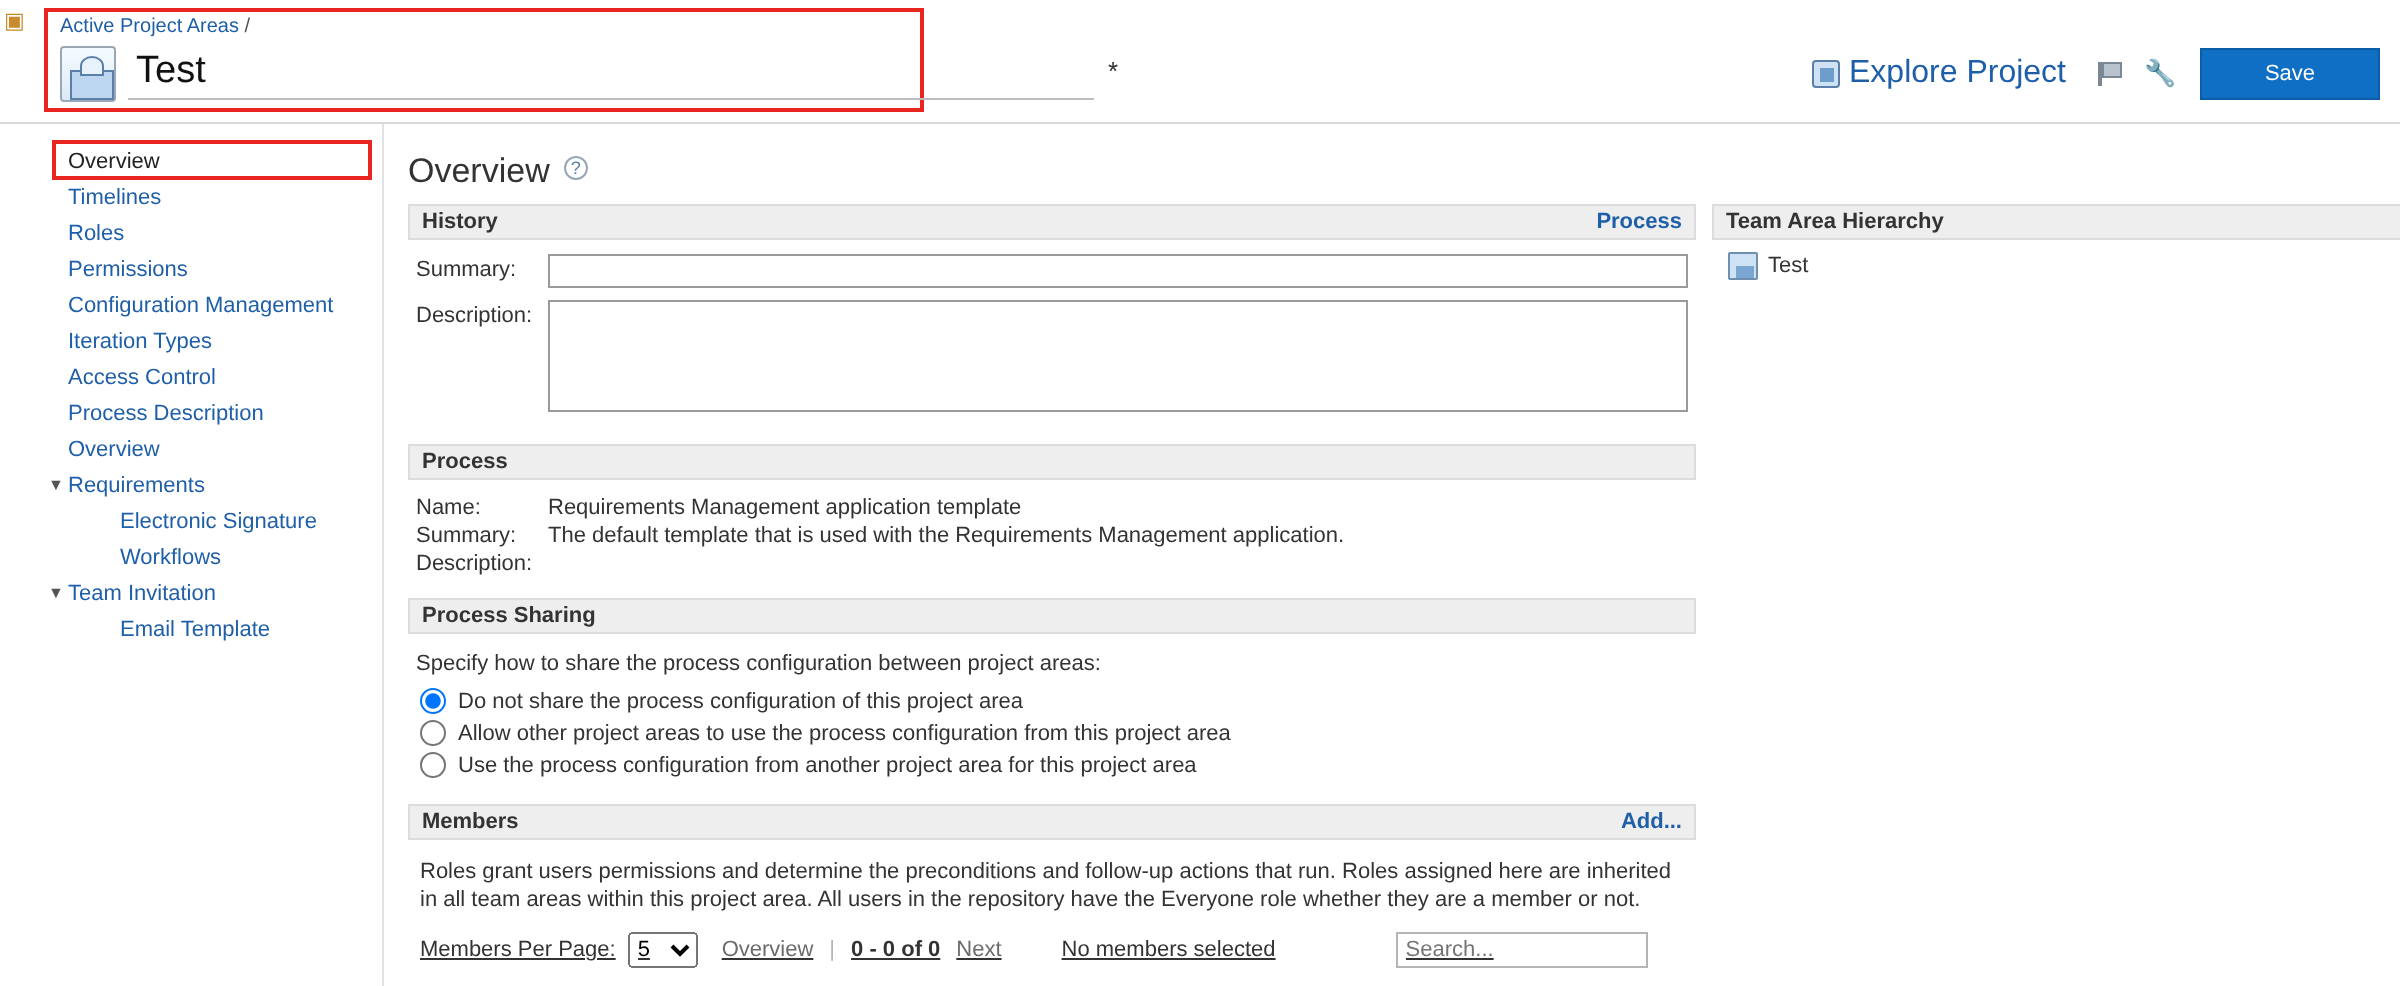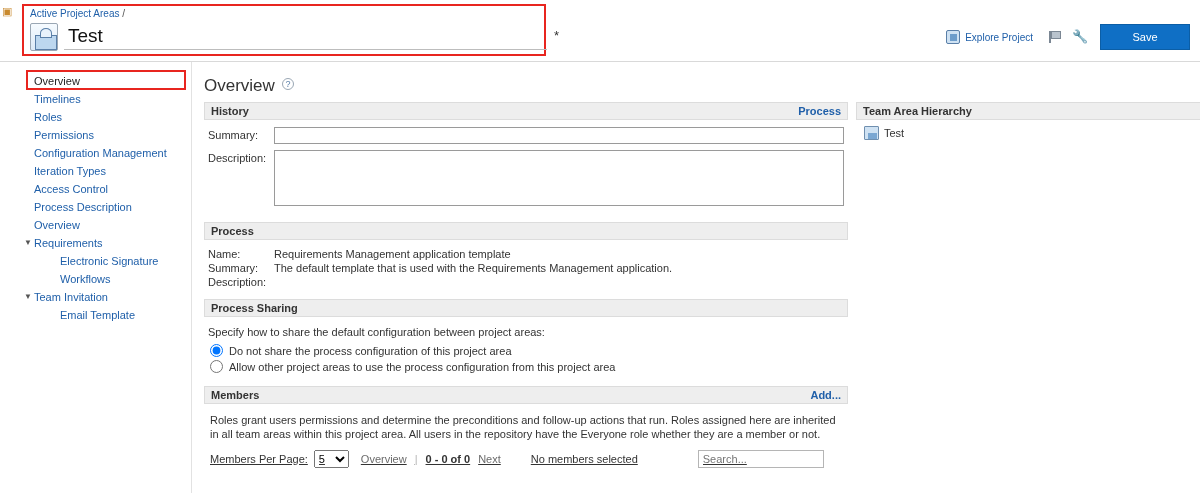--- a/index.html
+++ b/index.html
@@ -20,21 +20,21 @@
     border-bottom: 1px solid #d9d9d9;
     background: #ffffff;
   }
   #app-glyph {
     position: absolute; left: 2px; top: 4px;
     width: 14px; height: 14px;
     font-size: 11px; color: #c98a2e; line-height: 14px;
   }
   #title-box {
     position: absolute; left: 22px; top: 4px;
-    width: 524px; height: 52px;
+    width: 440px; height: 52px;
     border: 2px solid #e8251f;
   }
   #breadcrumb {
     position: absolute; left: 6px; top: 2px;
     font-size: 10px; color: #1f5fa9;
   }
   #breadcrumb a { color: #1f5fa9; text-decoration: none; }
   #breadcrumb .sep { color: #555; }
   #proj-icon {
     position: absolute; left: 6px; top: 17px;
@@ -74,21 +74,21 @@
     position: absolute; left: 530px; top: 22px;
     font-size: 13px; color: #333;
   }
 
   #header-actions {
     position: absolute; right: 0; top: 24px;
     display: flex; align-items: center; height: 26px;
   }
   .hdr-link {
     color: #1f5fa9; text-decoration: none;
-    font-size: 10px;
+    font-size: 16px;
     margin-right: 14px;
     display: flex; align-items: center; justify-content: flex-end;
   }
   .ico-explore {
     display:inline-block; width:14px;height:14px;margin-right:5px;
     border:1px solid #5a7fa8; background:#cfe2f3; border-radius:2px;
     position: relative;
   }
   .ico-explore:after{
     content:""; position:absolute; left:3px; top:3px; width:7px;height:7px;
@@ -397,29 +397,33 @@
           <div>The default template that is used with the Requirements Management application.</div>
           <div>Description:</div>
           <div></div>
         </div>
       </div>
 
       <div class="section-head">
         <span>Process Sharing</span>
       </div>
       <div class="section-body">
-        <div class="hint">Specify how to share the default configuration between project areas:</div>
+        <div class="hint">Specify how to share the process configuration between project areas:</div>
 
         <div class="radio-row">
           <input type="radio" name="sharing" checked="" style="">
           <label>Do not share the process configuration of this project area</label>
         </div>
         <div class="radio-row">
           <input type="radio" name="sharing" style="">
           <label>Allow other project areas to use the process configuration from this project area</label>
+        </div>
+        <div class="radio-row">
+          <input type="radio" name="sharing" style="">
+          <label>Use the process configuration from another project area for this project area</label>
         </div>
       </div>
 
       <div class="section-head">
         <span>Members</span>
         <a class="action" href="#">Add...</a>
       </div>
       <div class="section-body">
         <div class="members-note">Roles grant users permissions and determine the preconditions and follow-up actions that run. Roles assigned here are inherited in all team areas within this project area. All users in the repository have the Everyone role whether they are a member or not.</div>
 

